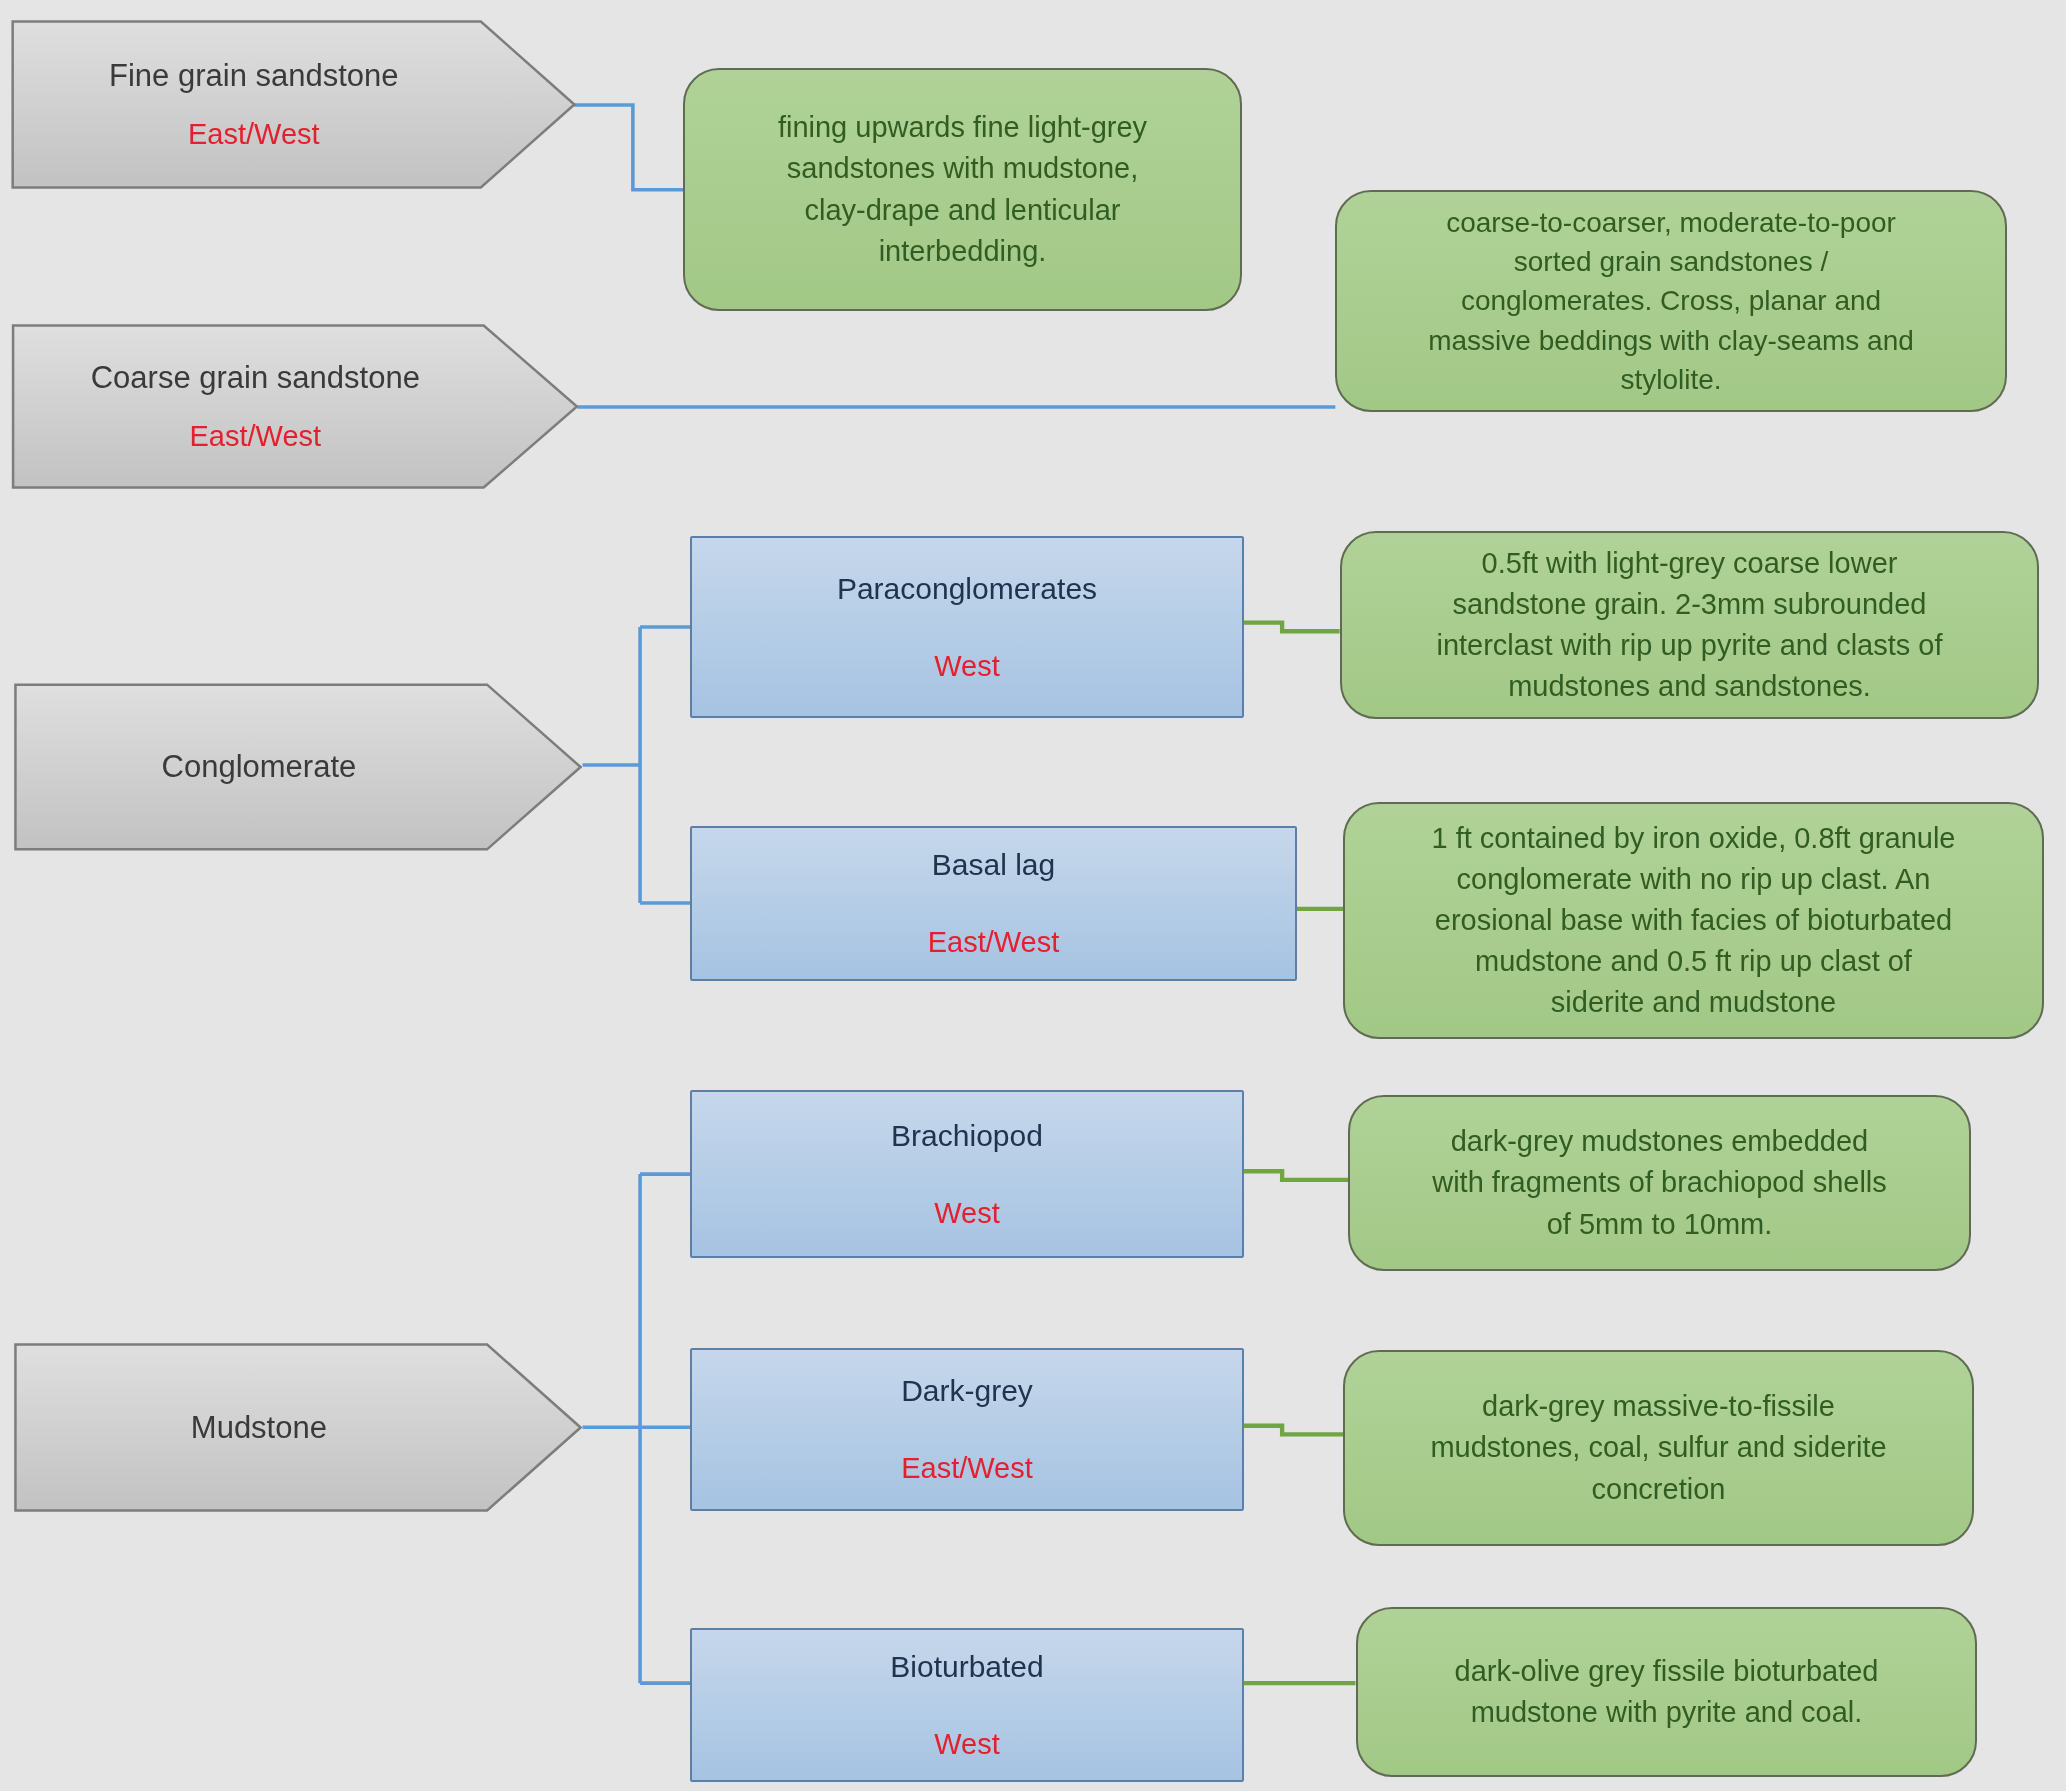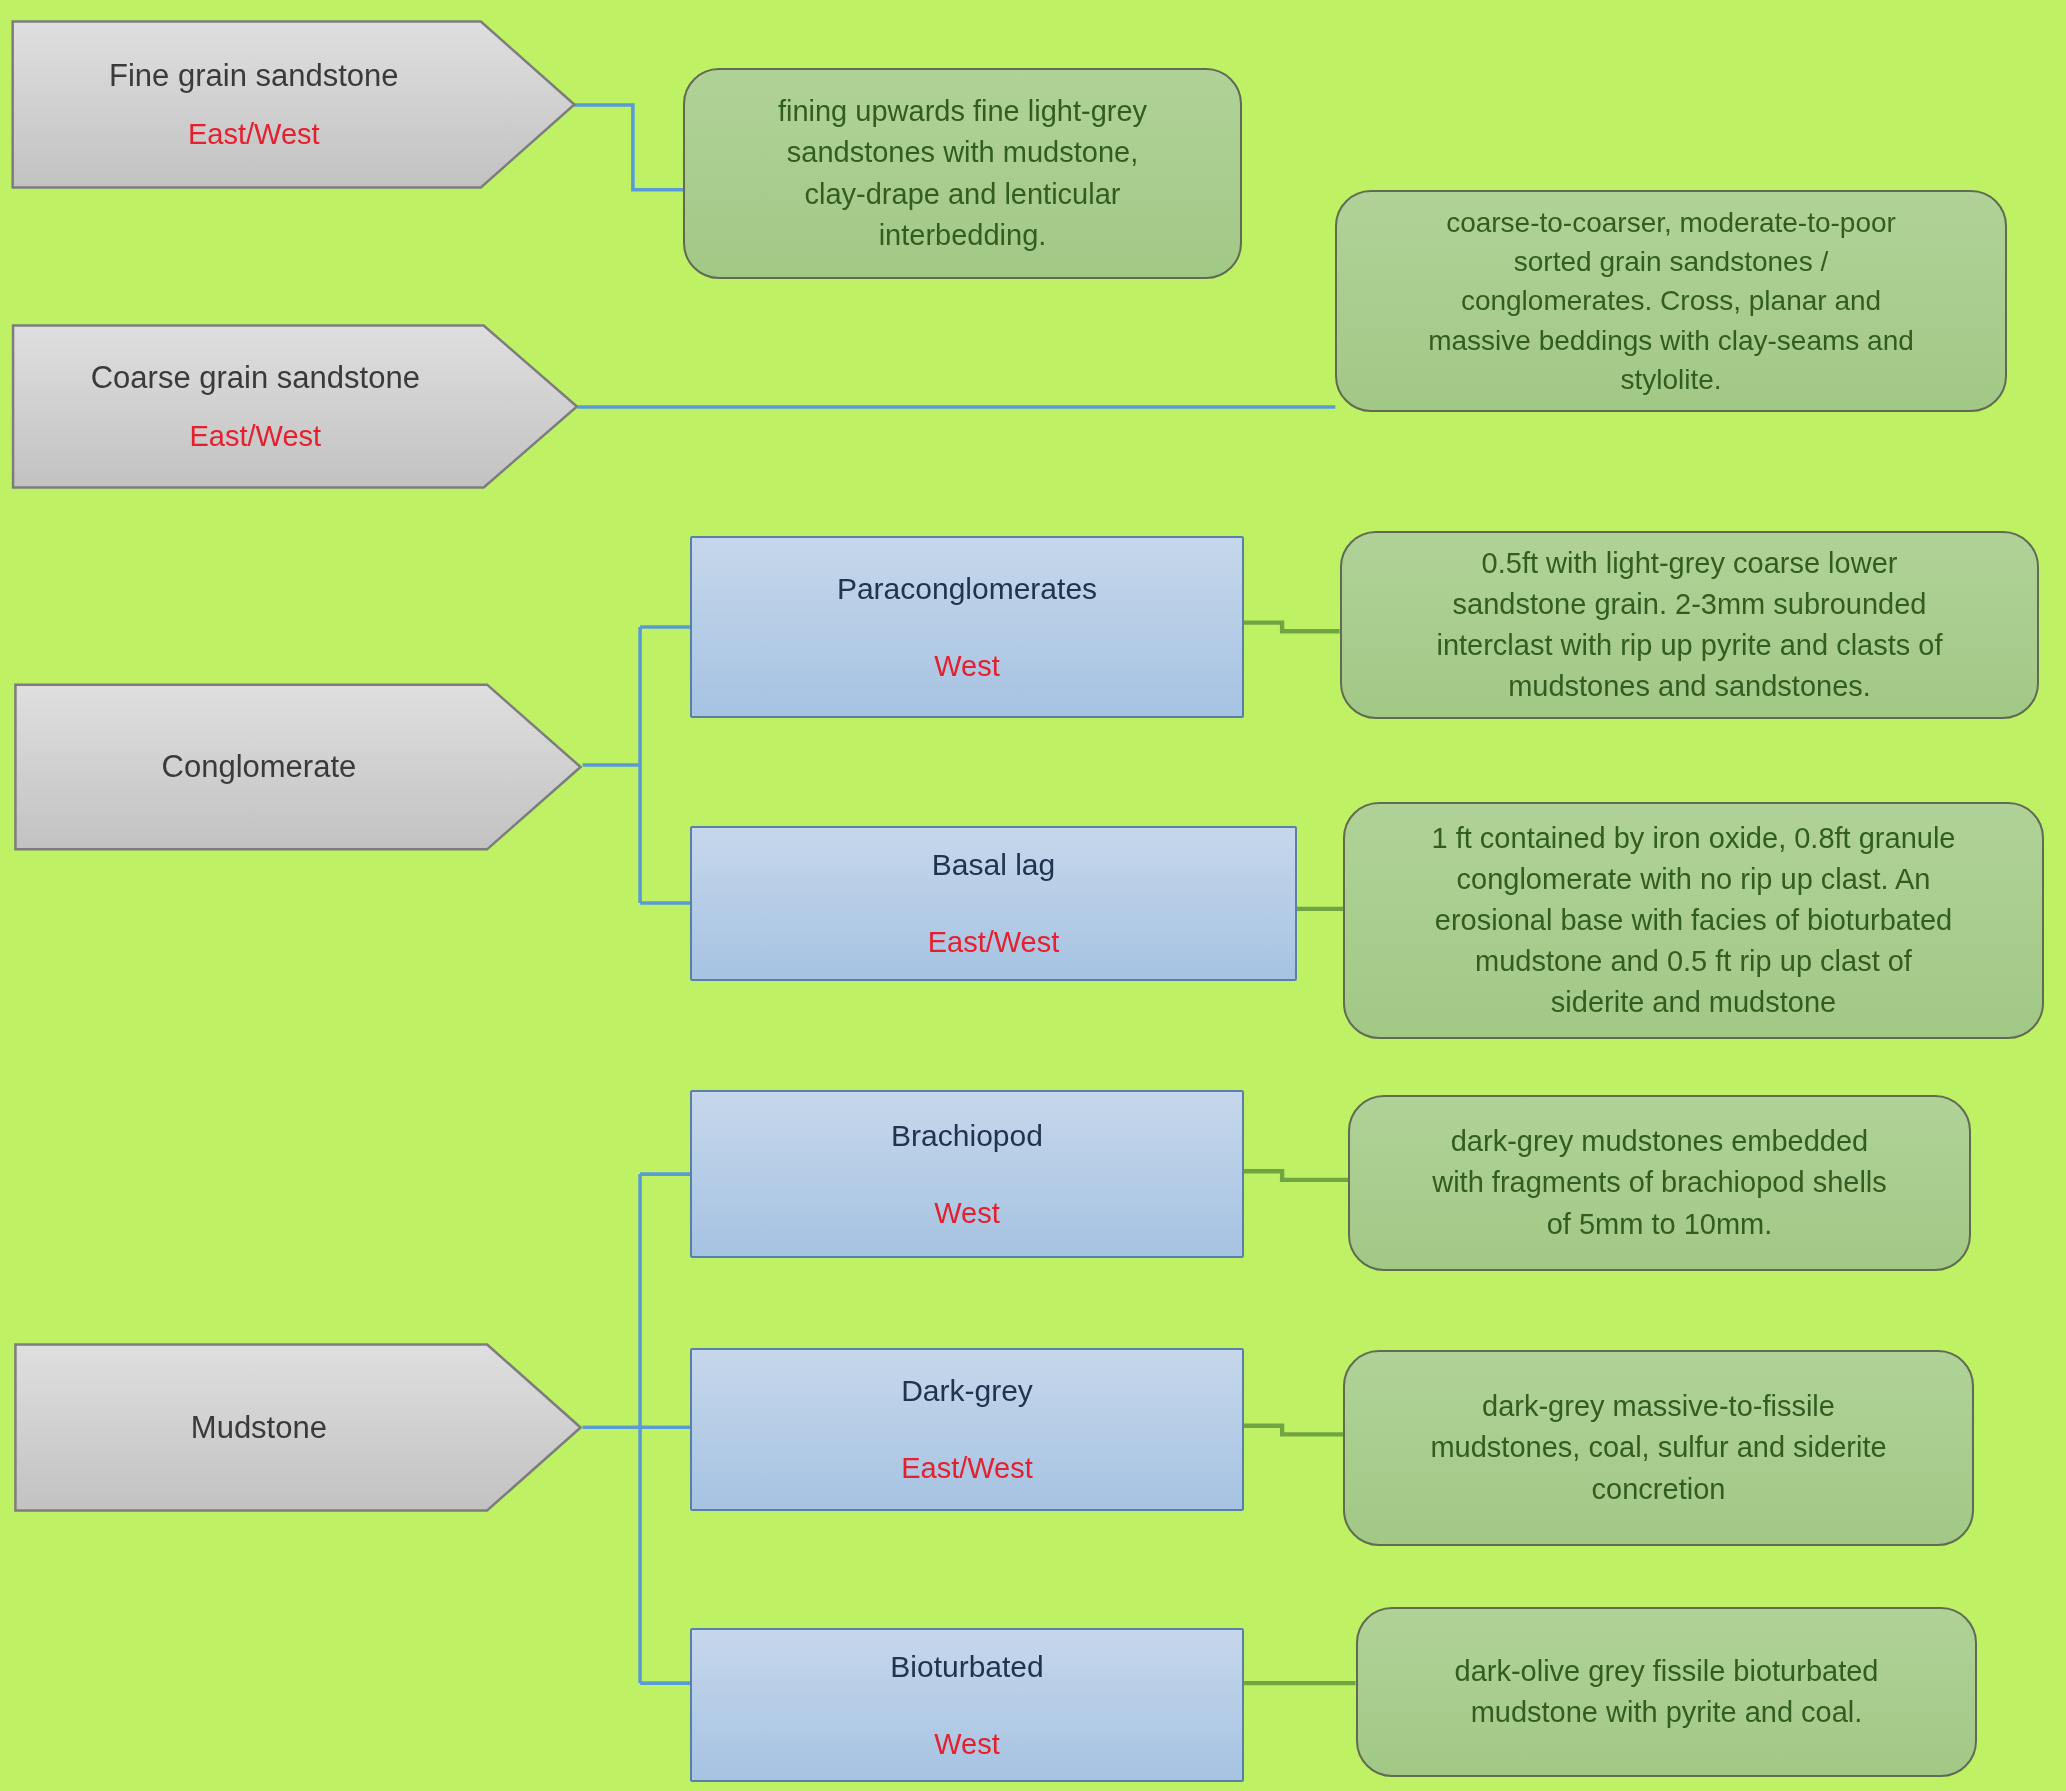--- a/index.html
+++ b/index.html
@@ -11,21 +11,21 @@
     --green-border:#5f6b52;
     --connector-blue:#5b9bd5;
     --connector-green:#71a544;
     --title-text:#3a3a3a;
     --subtitle-red:#e5202e;
     --blue-title-text:#20344f;
     --green-text:#315c22;
   }
   html,body{margin:0;padding:0;background:#ffffff;}
   .canvas{
-    position:relative; width:2066px; height:1791px; background:#bef264;
+    position:relative; width:2066px; height:1791px; background:#e5e5e5;
     font-family:"Liberation Sans", sans-serif; overflow:hidden;
   }
   .wires{position:absolute;left:0;top:0;width:2066px;height:1791px;}
   .wire{fill:none;}
   .wire.blue{stroke:var(--connector-blue);stroke-width:5;}
   .wire.green{stroke:var(--connector-green);stroke-width:6;}
 
   .arrow{position:absolute;}
   .arrow svg{position:absolute;left:0;top:0;width:100%;height:100%;}
   .arrow-shape{fill:url(#gGrey);stroke:var(--arrow-border);stroke-width:3.5;stroke-linejoin:miter;}
@@ -137,21 +137,21 @@
   <div class="bbox" style="left:690px;top:1348px;width:554px;height:163px;">
     <div class="bt">Dark-grey</div>
     <div class="red">East/West</div>
   </div>
 
   <div class="bbox" style="left:690px;top:1607px;width:554px;height:154px;margin-top:21px;">
     <div class="bt">Bioturbated</div>
     <div class="red">West</div>
   </div>
 
-  <div class="gbox" style="left:683px;top:68px;width:559px;height:211px;">
+  <div class="gbox" style="left:683px;top:68px;width:559px;height:243px;">
     <div class="gtext">fining upwards fine light-grey
 sandstones with mudstone,
 clay-drape and lenticular
 interbedding.</div>
   </div>
 
   <div class="gbox" style="left:1335px;top:190px;width:672px;height:222px;">
     <div class="gtext" style="font-size:28px;line-height:1.4;">coarse-to-coarser, moderate-to-poor
 sorted grain sandstones /
 conglomerates. Cross, planar and

